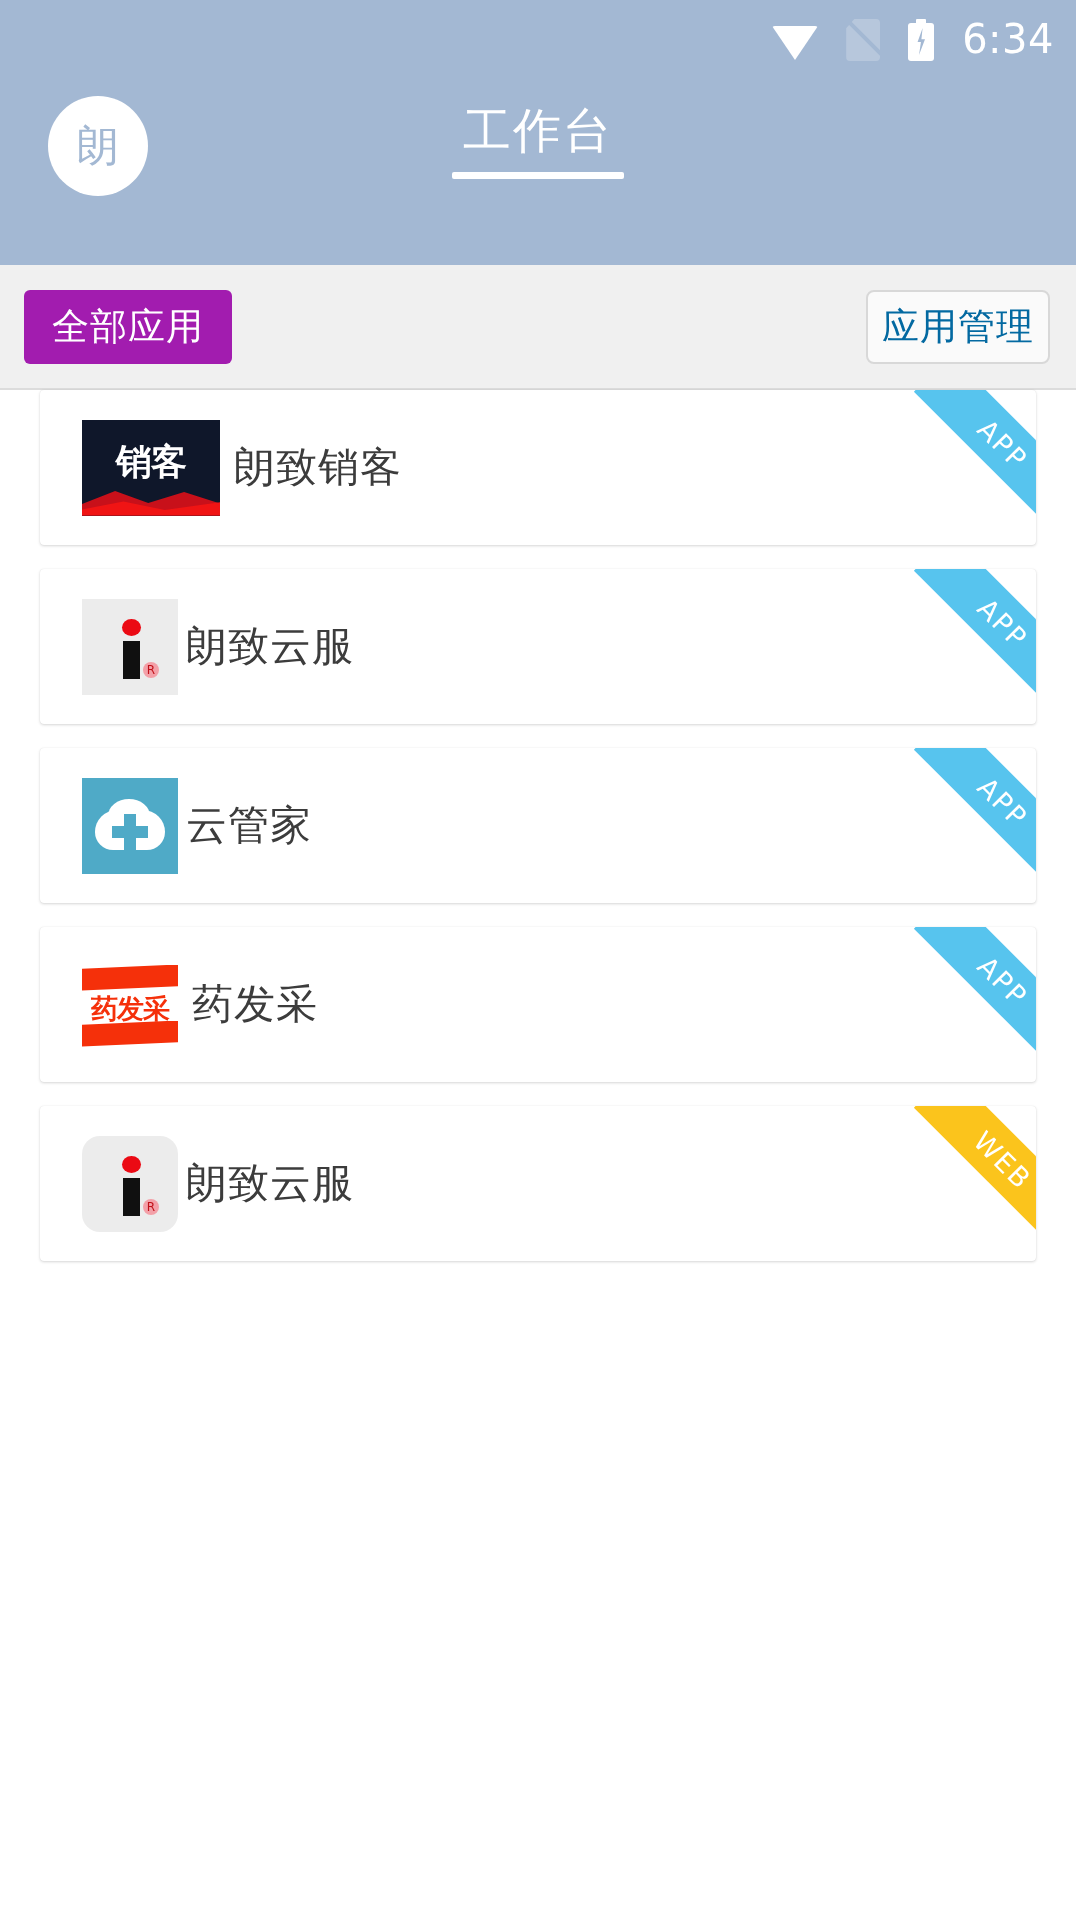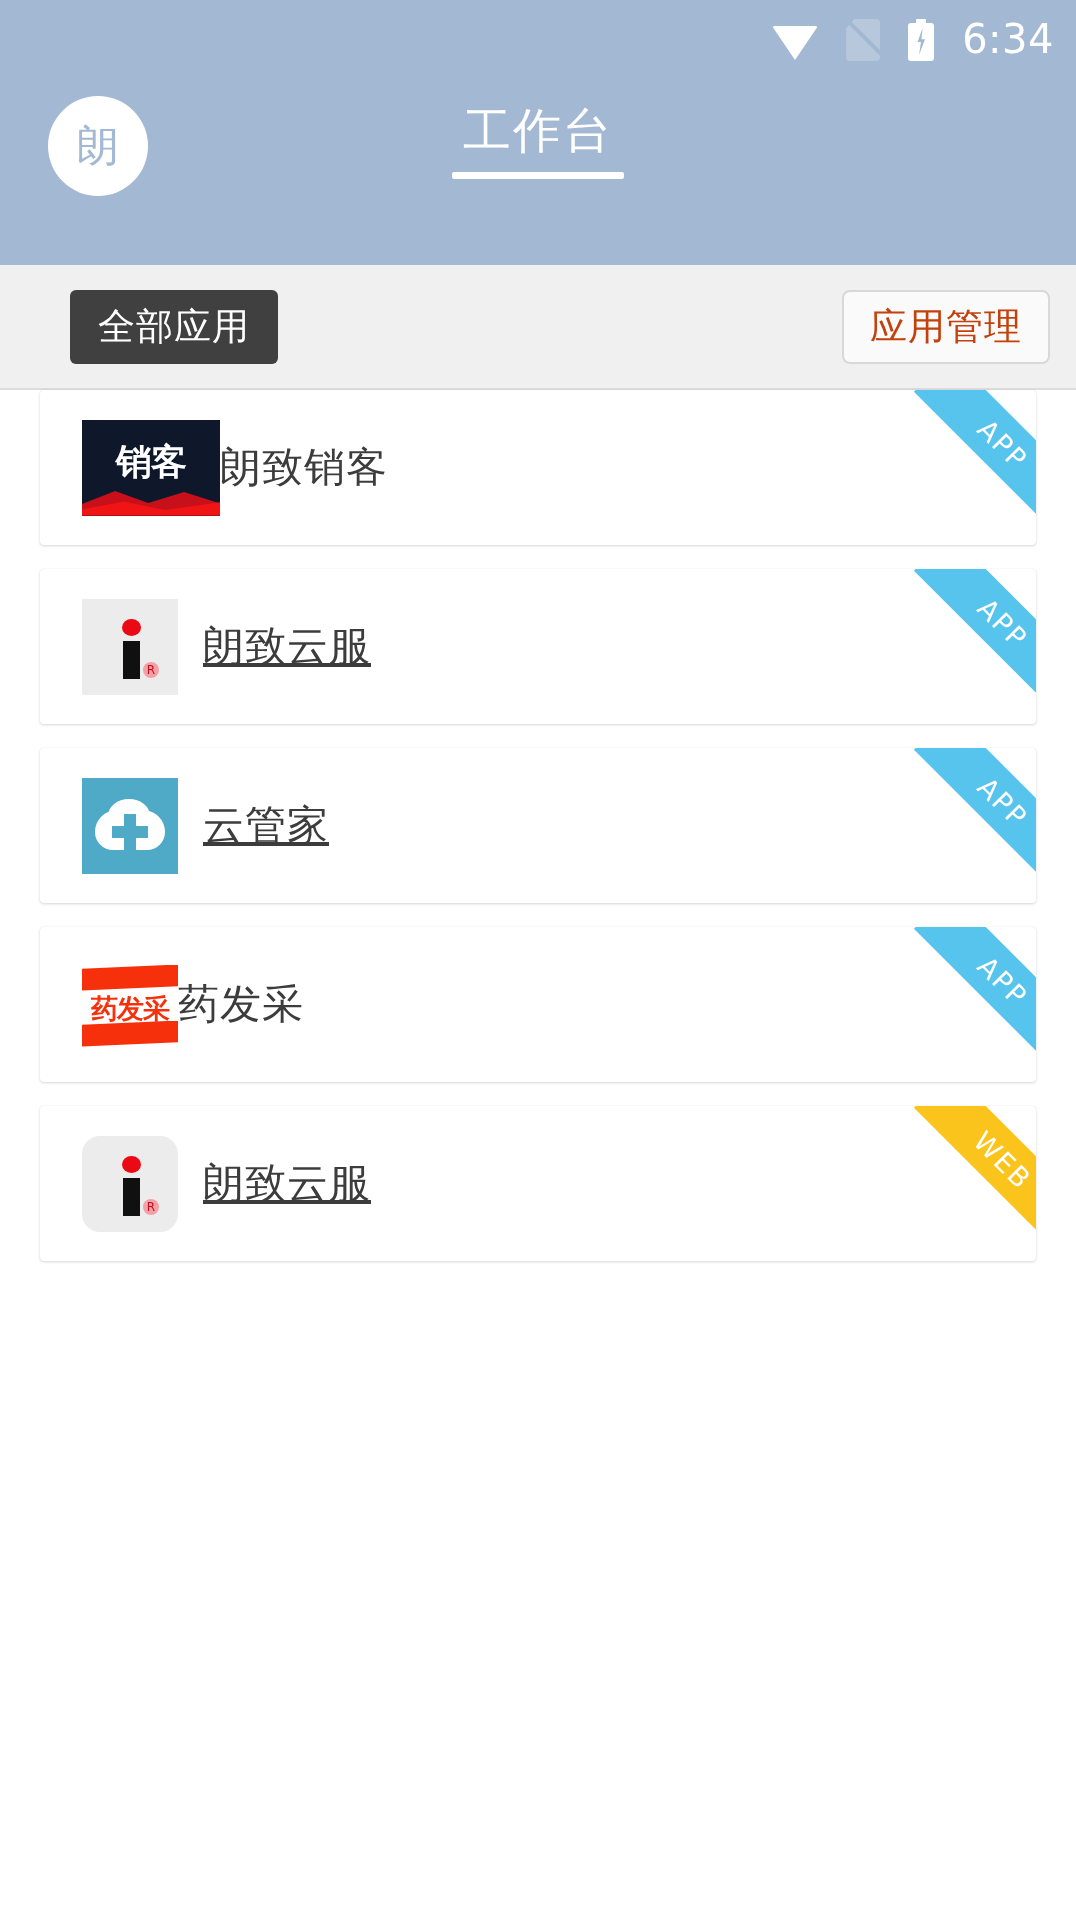--- a/index.html
+++ b/index.html
@@ -151,40 +151,39 @@
     background: #F0F0F0;
     border-bottom: 2px solid #DCDCDC;
     box-sizing: border-box;
   }
   .btn-all {
     position: absolute;
     left: 24px;
     top: 25px;
     height: 74px;
     padding: 0 28px;
-    background: #404040;
+    background: #a21caf;
     color: #ffffff;
     font-size: 37px;
     border: none;
     border-radius: 6px;
     display: flex;
     align-items: center;
     justify-content: center;
     letter-spacing: 1px;
     cursor: pointer;
-    margin-left: 46px;
   }
   .btn-manage {
     position: absolute;
     right: 26px;
     top: 25px;
     height: 74px;
-    padding: 0 26px;
+    padding: 0 14px;
     background: #FAFAFA;
-    color: #c2410c;
+    color: #0369a1;
     font-size: 37px;
     border: 2px solid #D8D8D8;
     border-radius: 8px;
     display: flex;
     align-items: center;
     justify-content: center;
     letter-spacing: 1px;
     cursor: pointer;
   }
 
@@ -208,26 +207,27 @@
   }
   .app-icon {
     margin-left: 42px;
     width: 96px;
     height: 96px;
     flex: 0 0 auto;
     position: relative;
     overflow: hidden;
   }
   .app-label {
+    margin-left: 14px;
     font-size: 41px;
     color: #3C3C3C;
     letter-spacing: 1px;
     white-space: nowrap;
   }
-  .app-label.gap-wide { margin-left: 25px; text-decoration: underline; }
+  .app-label.gap-wide { margin-left: 8px; }
 
   
   .ribbon {
     position: absolute;
     top: 0; right: 0;
     width: 128px; height: 128px;
     overflow: hidden;
     pointer-events: none;
   }
   .ribbon .band {

